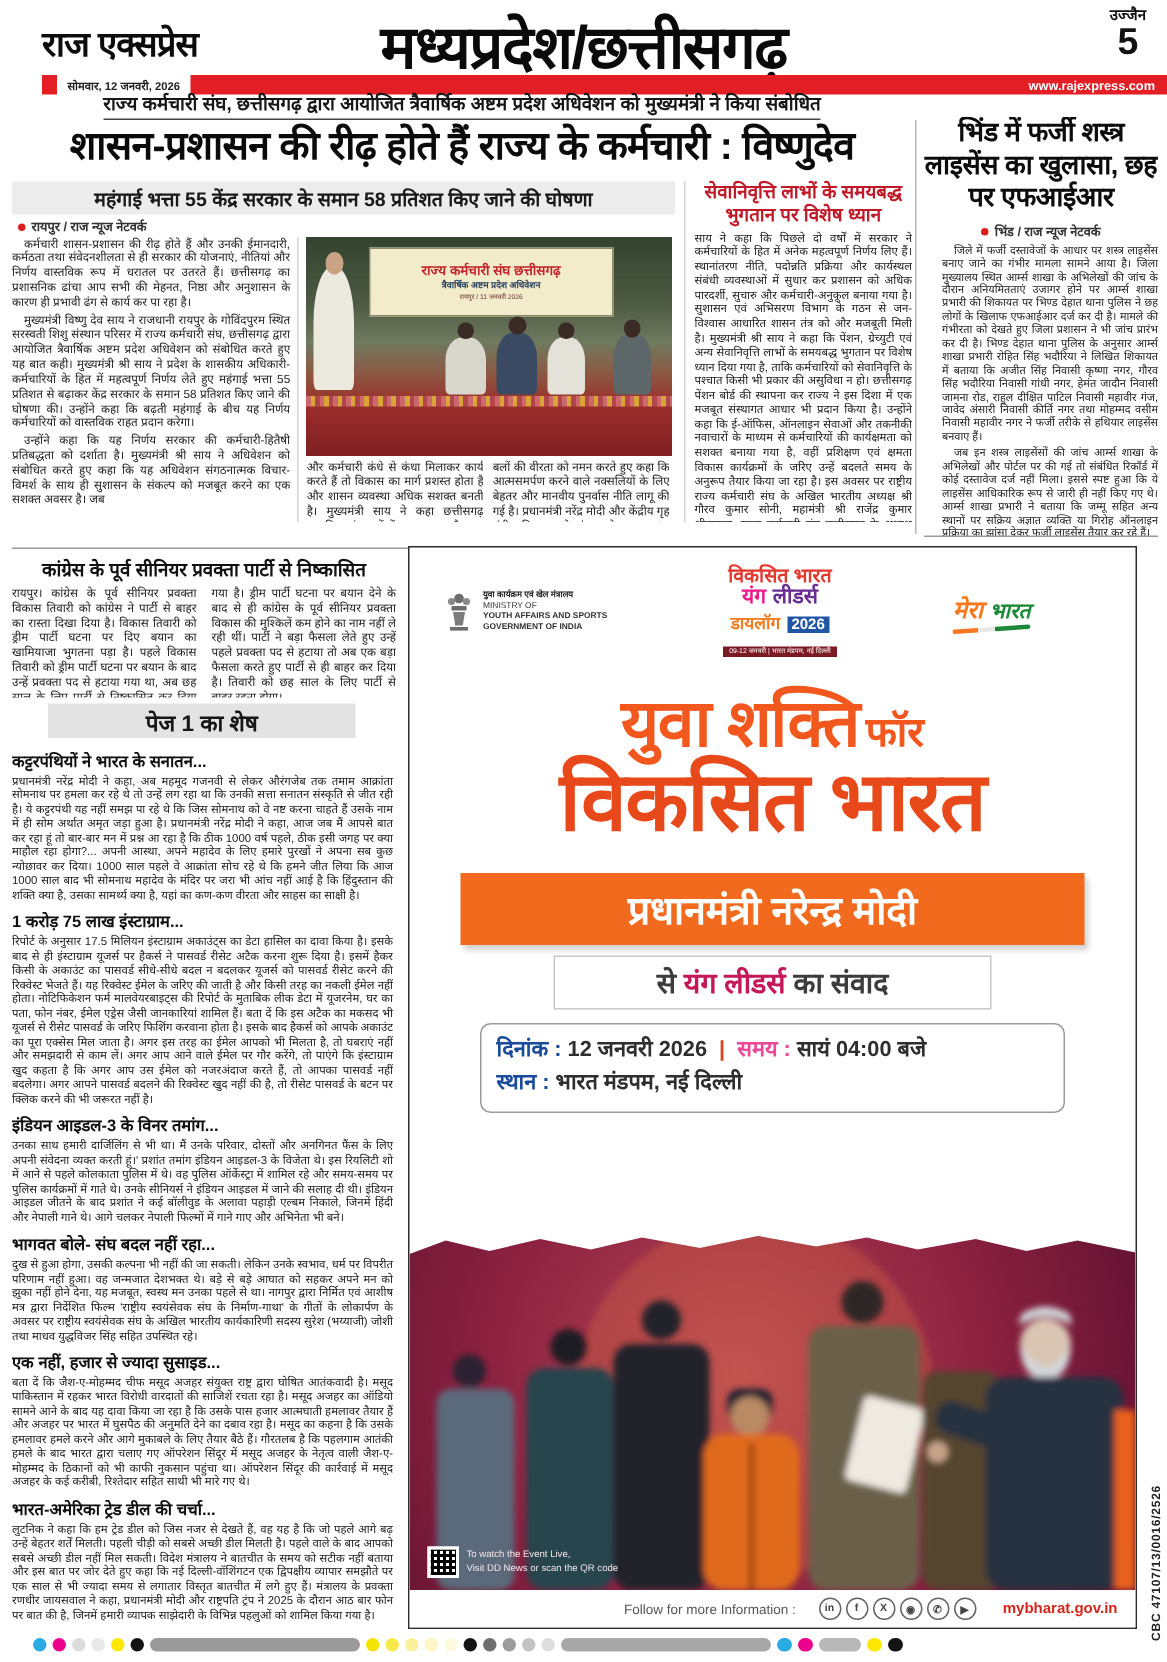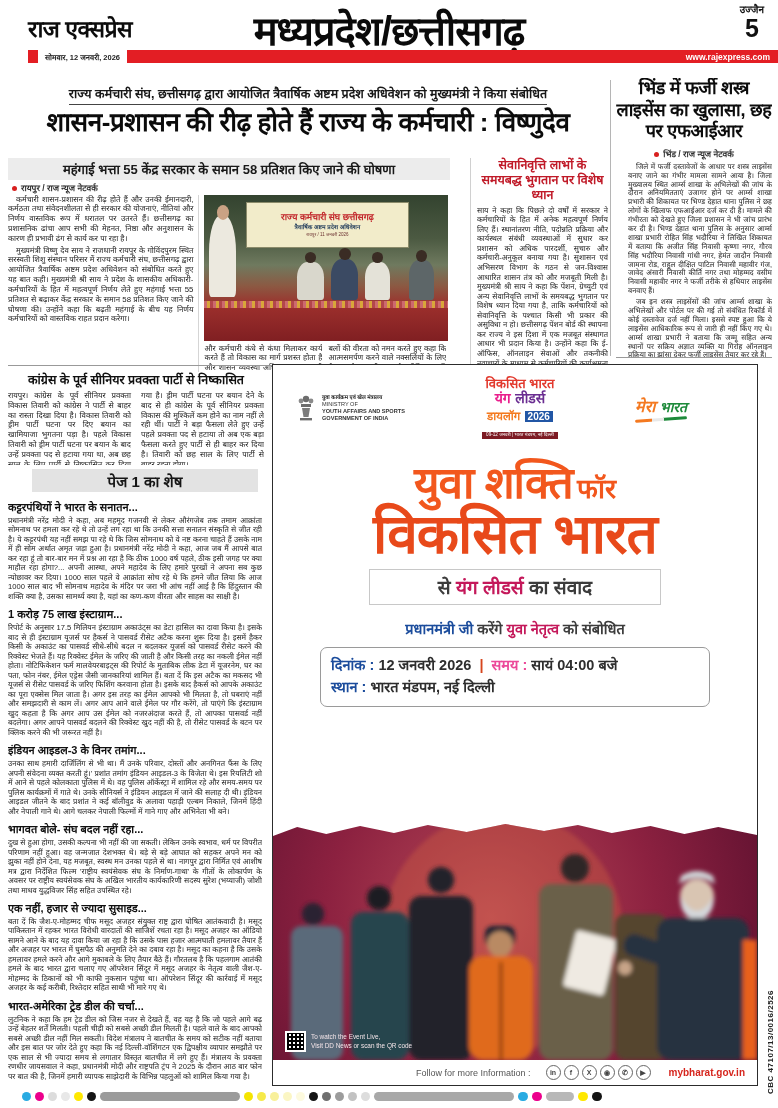--- a/index.html
+++ b/index.html
@@ -15,25 +15,25 @@
   .mast-sq{width:10px;height:13px;background:#e31e24;}
   .mast-date{font-size:7.5px;font-weight:bold;color:#222;padding:0 7px;white-space:nowrap;}
   .mast-red{flex:1;height:13px;background:#e31e24;display:flex;align-items:center;justify-content:flex-end;}
   .mast-site{color:#fff;font-size:8.5px;font-weight:bold;padding-right:8px;}
   
   .small{font-size:7.8px;line-height:1.26;text-align:justify;color:#222;}
   .small p{margin:0 0 2px 0;text-indent:8px;}
   .dot{display:inline-block;width:5px;height:5px;border-radius:50%;background:#d8201f;margin-right:4px;vertical-align:middle;}
   .byline{font-size:8.5px;font-weight:bold;color:#333;}
   
-  .lead{position:absolute;left:8px;top:84px;width:600px;height:288px;overflow:hidden;}
+  .lead{position:absolute;left:8px;top:60px;width:600px;height:288px;overflow:hidden;}
   .kicker-wrap{text-align:center;}
   .kicker{display:inline-block;font-size:12.5px;font-weight:bold;color:#171717;border-bottom:1px solid #444;padding-bottom:2px;}
   .lead-headline{text-align:center;font-size:26px;font-weight:900;color:#0b0b0b;letter-spacing:-0.4px;margin-top:3px;line-height:1.1;white-space:nowrap;}
-  .lead-row{display:flex;margin-top:21px;gap:14px;}
+  .lead-row{display:flex;margin-top:9px;}
   .lead-left{width:442px;}
   .lead-subhead{background:#ececec;text-align:center;font-size:13px;font-weight:bold;color:#191919;padding:2px 4px;}
   .lead-byline{margin:2px 0 2px 4px;}
   .lead-cols{display:flex;margin-top:1px;}
   .lead-c1{width:188px;height:200px;overflow:hidden;padding-right:5px;}
   .photo-stack{width:249px;border-left:1px solid #d5d5d5;padding-left:5px;}
   .photo-stage{position:relative;width:244px;height:146px;overflow:hidden;
      background:linear-gradient(180deg,#33432f 0%,#4c5a42 30%,#6f7a5f 48%,#8b5a43 62%,#9c2f2c 76%,#801f22 100%);}
   .stage-banner{position:absolute;left:17%;top:5%;width:66%;height:30%;background:#f2ecca;border:1px solid #8b8b6a;
      display:flex;flex-direction:column;align-items:center;justify-content:center;}
@@ -59,21 +59,21 @@
   .bhind-headline{font-size:18px;font-weight:900;color:#0c0c0c;text-align:center;line-height:1.2;letter-spacing:-0.3px;}
   .bhind-byline{text-align:center;margin:5px 0 4px 0;}
   .bhind-body{font-size:7.3px;line-height:1.22;text-align:justify;}
   .bhind-body p{margin:0 0 2px 12px;text-indent:8px;}
   .bhind-hr{position:absolute;left:616px;top:357px;width:156px;border-top:1px solid #999;}
   
   .congress{position:absolute;left:8px;top:371px;width:256px;height:94px;overflow:hidden;}
   .congress-head{font-size:12.5px;font-weight:900;text-align:center;color:#111;margin-bottom:3px;white-space:nowrap;}
   .congress-body{column-count:2;column-gap:10px;font-size:7.8px;line-height:1.26;text-align:justify;}
   
-  .p1box{position:absolute;left:32px;top:469px;width:226px;height:23px;background:#e3e3e3;
+  .p1box{position:absolute;left:32px;top:469px;width:205px;height:23px;background:#e3e3e3;
      display:flex;align-items:center;justify-content:center;font-size:15px;font-weight:900;color:#161616;}
   .rem-col{position:absolute;left:8px;top:499px;width:254px;height:588px;overflow:hidden;}
   .rem-article{margin-bottom:5px;}
   .rem-heading{font-size:11px;font-weight:900;color:#101010;margin-bottom:2px;}
   .rem-body{font-size:7.6px;line-height:1.25;text-align:justify;color:#222;}
   
   .ad{position:absolute;left:272px;top:364px;width:486px;height:722px;background:#fff;border:1px solid #2c2c2c;
       box-sizing:border-box;display:flex;flex-direction:column;overflow:hidden;}
   .ad-header{display:flex;align-items:center;justify-content:space-between;padding:12px 70px 0 22px;}
   .ministry{display:flex;align-items:center;gap:5px;}
@@ -152,20 +152,21 @@
     <div class="kicker-wrap"><span class="kicker">राज्य कर्मचारी संघ, छत्तीसगढ़ द्वारा आयोजित त्रैवार्षिक अष्टम प्रदेश अधिवेशन को मुख्यमंत्री ने किया संबोधित</span></div>
     <div class="lead-headline">शासन-प्रशासन की रीढ़ होते हैं राज्य के कर्मचारी : विष्णुदेव</div>
     <div class="lead-row">
       <div class="lead-left">
         <div class="lead-subhead">महंगाई भत्ता 55 केंद्र सरकार के समान 58 प्रतिशत किए जाने की घोषणा</div>
         <div class="lead-byline byline"><span class="dot"></span><span>रायपुर / राज न्यूज नेटवर्क</span></div>
         <div class="lead-cols">
           <div class="lead-c1 small">
             <p>कर्मचारी शासन-प्रशासन की रीढ़ होते हैं और उनकी ईमानदारी, कर्मठता तथा संवेदनशीलता से ही सरकार की योजनाएं, नीतियां और निर्णय वास्तविक रूप में धरातल पर उतरते हैं। छत्तीसगढ़ का प्रशासनिक ढांचा आप सभी की मेहनत, निष्ठा और अनुशासन के कारण ही प्रभावी ढंग से कार्य कर पा रहा है।</p>
             <p>मुख्यमंत्री विष्णु देव साय ने राजधानी रायपुर के गोविंदपुरम स्थित सरस्वती शिशु संस्थान परिसर में राज्य कर्मचारी संघ, छत्तीसगढ़ द्वारा आयोजित त्रैवार्षिक अष्टम प्रदेश अधिवेशन को संबोधित करते हुए यह बात कही। मुख्यमंत्री श्री साय ने प्रदेश के शासकीय अधिकारी-कर्मचारियों के हित में महत्वपूर्ण निर्णय लेते हुए महंगाई भत्ता 55 प्रतिशत से बढ़ाकर केंद्र सरकार के समान 58 प्रतिशत किए जाने की घोषणा की। उन्होंने कहा कि बढ़ती महंगाई के बीच यह निर्णय कर्मचारियों को वास्तविक राहत प्रदान करेगा।</p>
+            <p>उन्होंने कहा कि यह निर्णय सरकार की कर्मचारी-हितैषी प्रतिबद्धता को दर्शाता है। मुख्यमंत्री श्री साय ने अधिवेशन को संबोधित करते हुए कहा कि यह अधिवेशन संगठनात्मक विचार-विमर्श के साथ ही सुशासन के संकल्प को मजबूत करने का एक सशक्त अवसर है। जब</p>
           </div>
           <div class="photo-stack">
             <div class="photo-stage">
               <div class="stage-banner">
                 <div class="b1">राज्य कर्मचारी संघ छत्तीसगढ़</div>
                 <div class="b2">त्रैवार्षिक अष्टम प्रदेश अधिवेशन</div>
                 <div class="b3">रायपुर / 11 जनवरी 2026</div>
               </div>
               <div class="cm-figure"></div>
               <div class="person" style="left:38%;top:46%;width:11%;height:26%;background:#d9d7cc;"></div>
@@ -268,28 +269,26 @@
         <span class="mbh">भारत</span>
         <div class="swoosh"></div>
       </div>
     </div>
 
     <div class="ad-big">
       <div><span class="big1a">युवा शक्ति</span> <span class="big1b">फॉर</span></div>
       <div class="big2">विकसित भारत</div>
     </div>
 
+    <div class="ad-band">प्रधानमंत्री नरेन्द्र मोदी</div>
 
     <div class="ad-sub">
       <span>से</span> <span class="pk">यंग लीडर्स</span> <span>का संवाद</span>
     </div>
 
-    <div class="ad-addr">
-      <span class="bl">प्रधानमंत्री जी</span> <span>करेंगे</span> <span class="pk">युवा नेतृत्व</span> <span>को संबोधित</span>
-    </div>
 
     <div class="ad-details">
       <div>
         <span class="bl">दिनांक :</span> <span>12 जनवरी 2026</span>
         <span class="sep">|</span>
         <span class="or">समय :</span> <span>सायं 04:00 बजे</span>
       </div>
       <div>
         <span class="bl">स्थान :</span> <span>भारत मंडपम, नई दिल्ली</span>
       </div>

